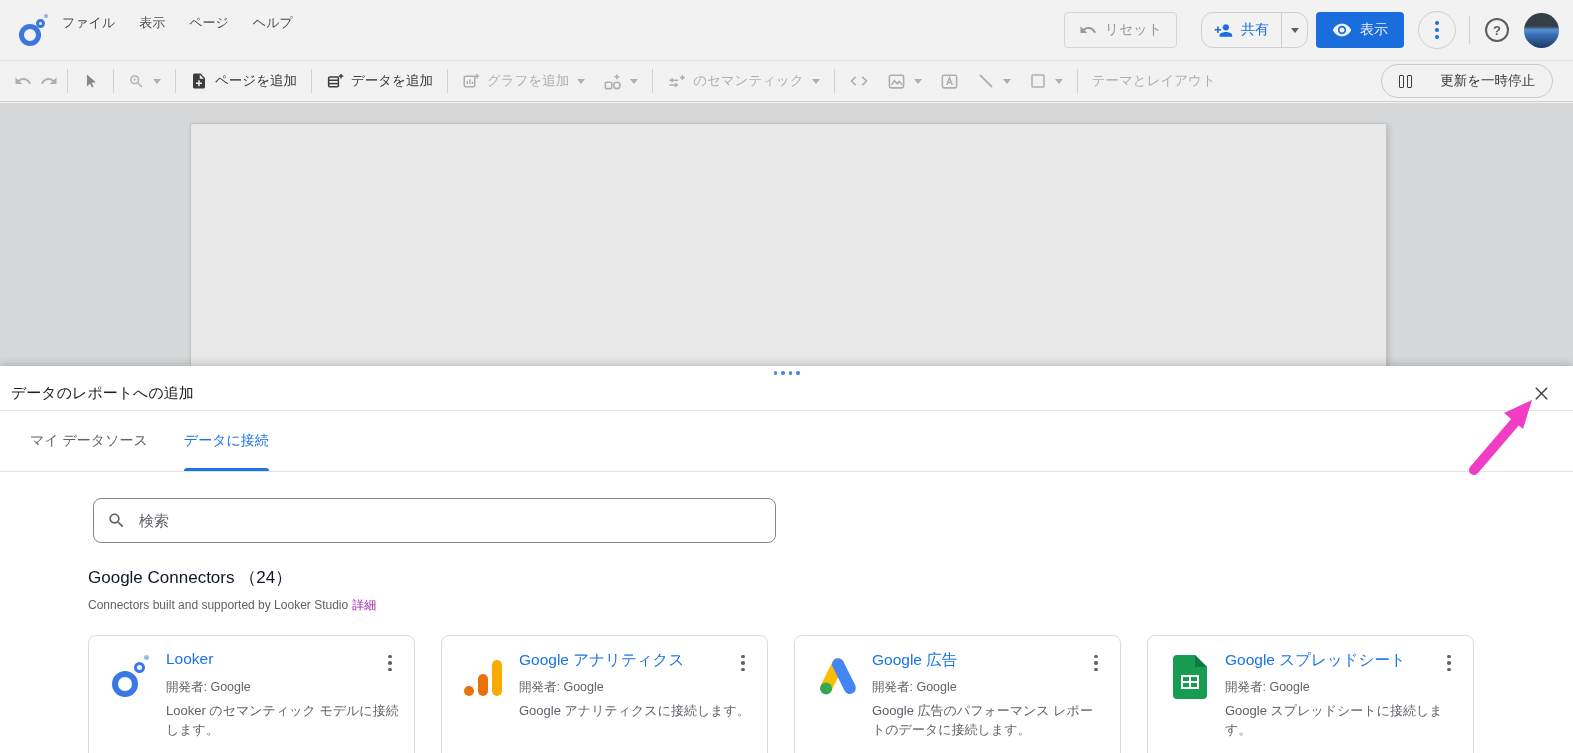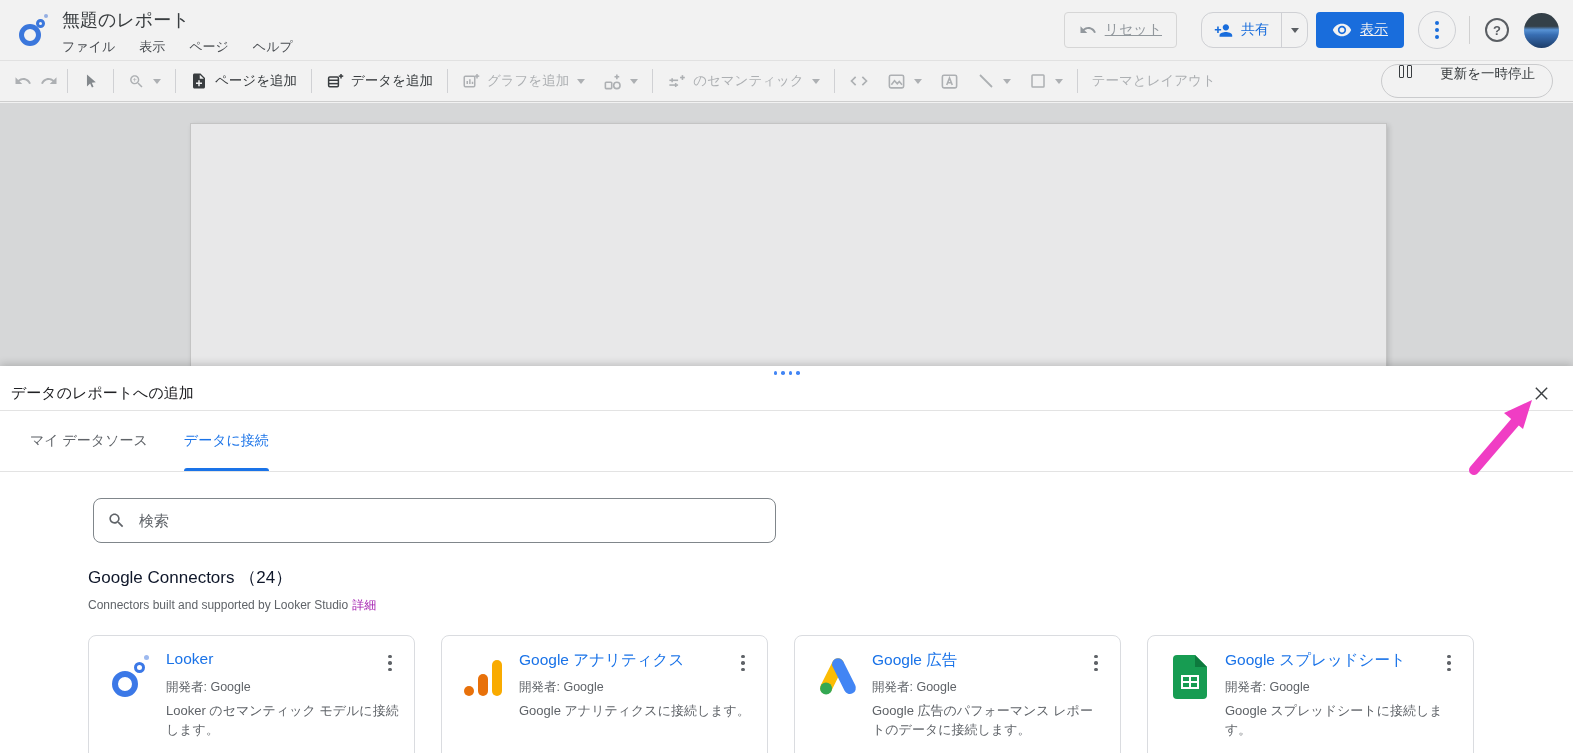--- a/index.html
+++ b/index.html
@@ -11,41 +11,41 @@
   .logo { position:absolute; left:16px; top:13px; width:36px; height:36px; }
   .logo .ring-big { position:absolute; left:3px; bottom:3px; width:22px; height:22px; border:5.5px solid #3e7de8; border-radius:50%; }
   .logo .ring-small { position:absolute; right:7px; top:6px; width:9px; height:9px; border:3px solid #3e7de8; border-radius:50%; }
   .logo .ring-dot { position:absolute; right:4px; top:1px; width:4px; height:4px; background:#9db9ef; border-radius:50%; }
   .title-block { position:absolute; left:62px; top:8px; }
   .report-title { font-size:18px; color:#3c4043; }
   .menubar { display:flex; gap:24px; margin-top:6px; font-size:13px; color:#4d5156; }
   .menubar span { cursor:pointer; }
 
   .topbar-right { position:absolute; right:14px; top:12px; height:36px; display:flex; align-items:center; }
-  .btn { display:flex; align-items:center; height:36px; border-radius:4px; font-size:14px; cursor:pointer;text-decoration:underline; }
+  .btn { display:flex; align-items:center; height:36px; border-radius:4px; font-size:14px; cursor:pointer; }
   .btn-reset { border:1px solid #e2e2e2; color:#9aa0a6; padding:0 14px; gap:8px; margin-right:24px; }
   .btn-share-group { display:flex; border:1px solid #dadce0; border-radius:12px; background:#fff; color:#1a73e8; margin-right:8px; height:36px; }
   .btn-share-main { display:flex; align-items:center; gap:8px; padding:0 12px; font-size:14px; cursor:pointer; }
   .btn-share-caret { width:26px; display:flex; align-items:center; justify-content:center; border-left:1px solid #dadce0; cursor:pointer; }
   .btn-view { background:#1a73e8; color:#fff; padding:0 16px; gap:8px; margin-right:14px; }
   .btn-more { width:38px; height:38px; border:1px solid #dadce0; border-radius:50%; display:flex; flex-direction:column; align-items:center; justify-content:center; gap:3px; cursor:pointer; margin-right:13px; }
   .btn-more i { width:4px; height:4px; border-radius:50%; background:#1a73e8; }
   .tr-divider { width:1px; height:28px; background:#dcdcdc; margin-right:15px; }
   .btn-help { width:24px; height:24px; border:2px solid #5f6368; border-radius:50%; color:#5f6368; font-size:13px; font-weight:bold; display:flex; align-items:center; justify-content:center; cursor:pointer; margin-right:15px; }
   .avatar { width:35px; height:35px; border-radius:50%; background:linear-gradient(180deg,#37434c 0%,#37434c 38%,#5c9be0 48%,#3b74bd 62%,#1e3f6d 100%); cursor:pointer; }
   .caret-down { width:0; height:0; border-left:4px solid transparent; border-right:4px solid transparent; border-top:5px solid #5f6368; }
 
   
   .toolbar { position:absolute; top:60px; left:0; width:100%; height:42px; background:#fff; border-top:1px solid #eeeeee; border-bottom:1px solid #d9d9d9; display:flex; align-items:center; padding-left:10px; z-index:1; }
   .titem { display:flex; align-items:center; gap:7px; padding:0 9px; font-size:13.5px; color:#3c4043; cursor:pointer; white-space:nowrap;justify-content:flex-end; }
   .titem.dis { color:#b7babd; }
   .titem .tcaret { width:0; height:0; border-left:4px solid transparent; border-right:4px solid transparent; border-top:5px solid currentColor; margin-left:1px; }
   .tsep { width:1px; height:24px; background:#dcdde0; margin:0 5px; flex:none; }
   .tspacer { flex:1; }
-  .btn-pause { display:flex; align-items:flex-start; gap:28px; height:34px; padding:0 17px; border:1px solid #d5d6d8; border-radius:17px; font-size:13.5px; color:#3c4043; cursor:pointer; margin-right:20px; }
+  .btn-pause { display:flex; align-items:center; gap:28px; height:34px; padding:0 17px; border:1px solid #d5d6d8; border-radius:17px; font-size:13.5px; color:#3c4043; cursor:pointer; margin-right:20px; }
   .pause-bars { display:flex; gap:3px; }
   .pause-bars i { width:5px; height:13px; border:1.6px solid #3c4043; border-radius:1px; }
 
   
   .canvas { position:absolute; top:103px; left:0; width:100%; height:263px; background:#e2e3e4; }
   .page { position:absolute; left:190px; top:20px; width:1197px; height:290px; background:#f5f5f6; border:1px solid #cfcfcf; border-bottom:none; box-shadow:2px 2px 5px rgba(0,0,0,0.14); }
 
   .scrim { position:absolute; top:0; left:0; width:100%; height:366px; background:rgba(20,22,25,0.055); z-index:2; pointer-events:none; }
 
   
@@ -99,21 +99,20 @@
 
 <div class="app">
 
   <header class="topbar">
     <div class="logo">
       <span class="ring-big"></span>
       <span class="ring-small"></span>
       <span class="ring-dot"></span>
     </div>
     <div class="title-block">
-      <div class="report-title">無題のレポート</div>
       <nav class="menubar">
         <span>ファイル</span>
         <span>表示</span>
         <span>ページ</span>
         <span>ヘルプ</span>
       </nav>
     </div>
     <div class="topbar-right">
       <div class="btn btn-reset">
         <span>

